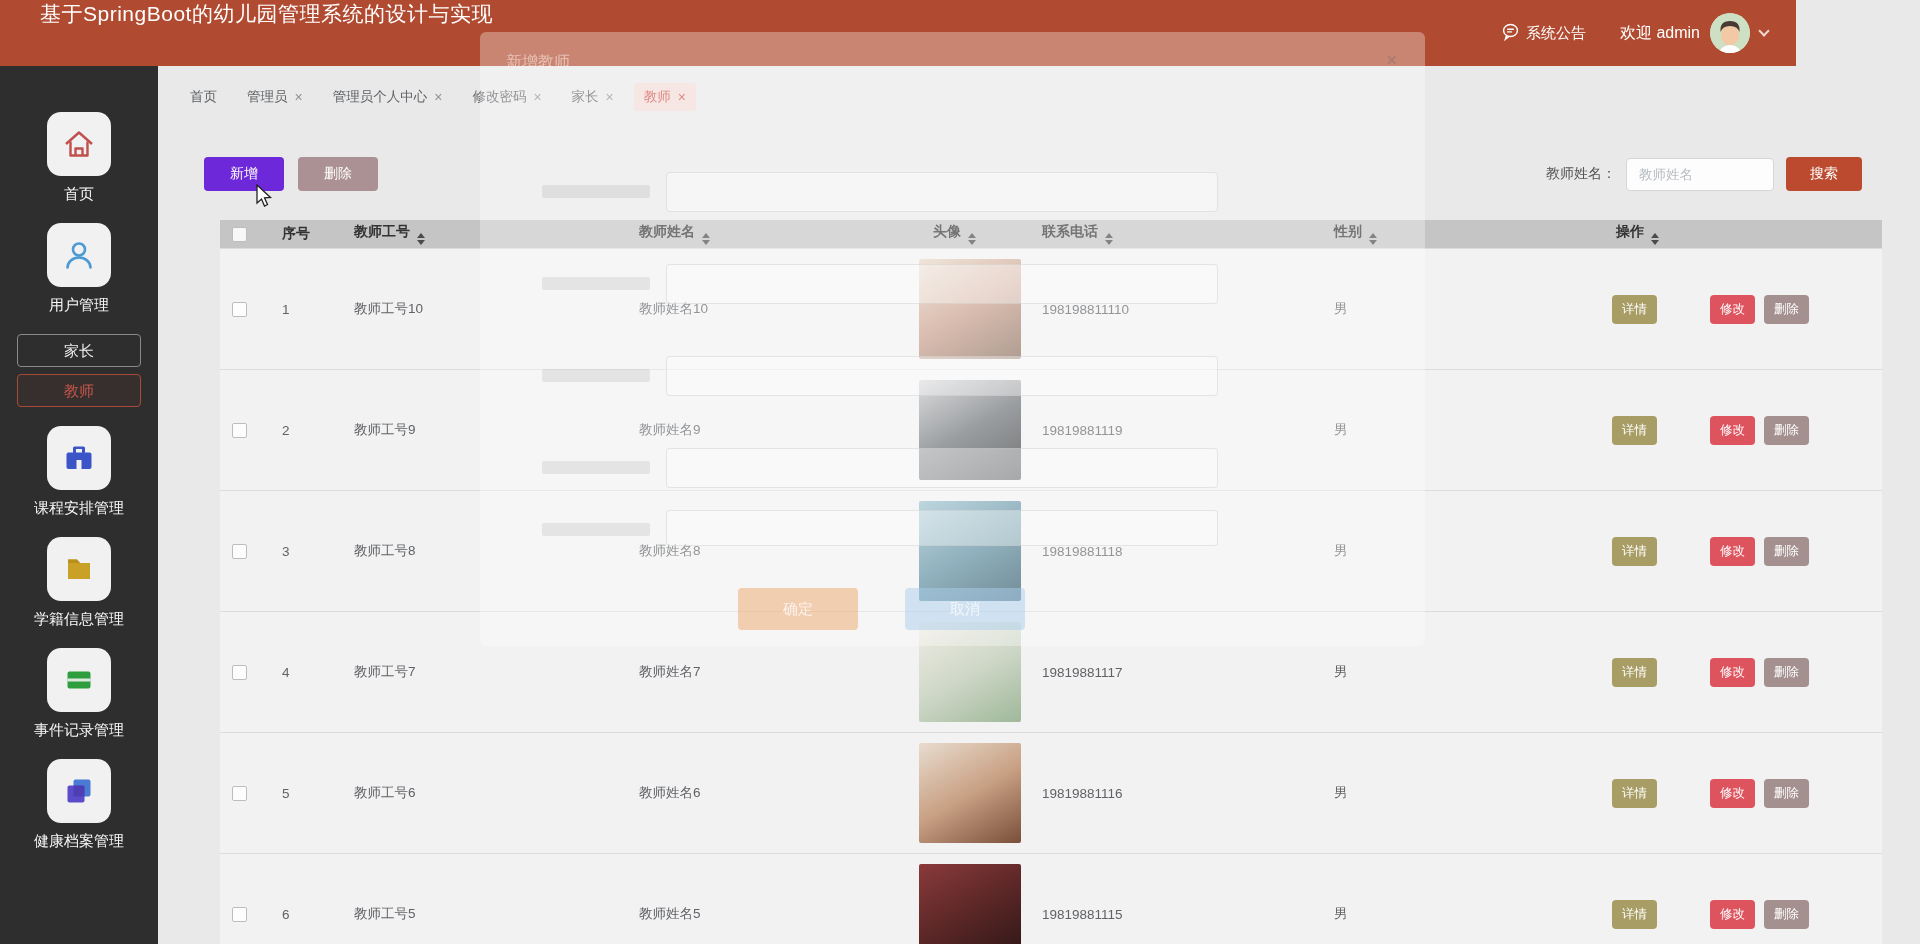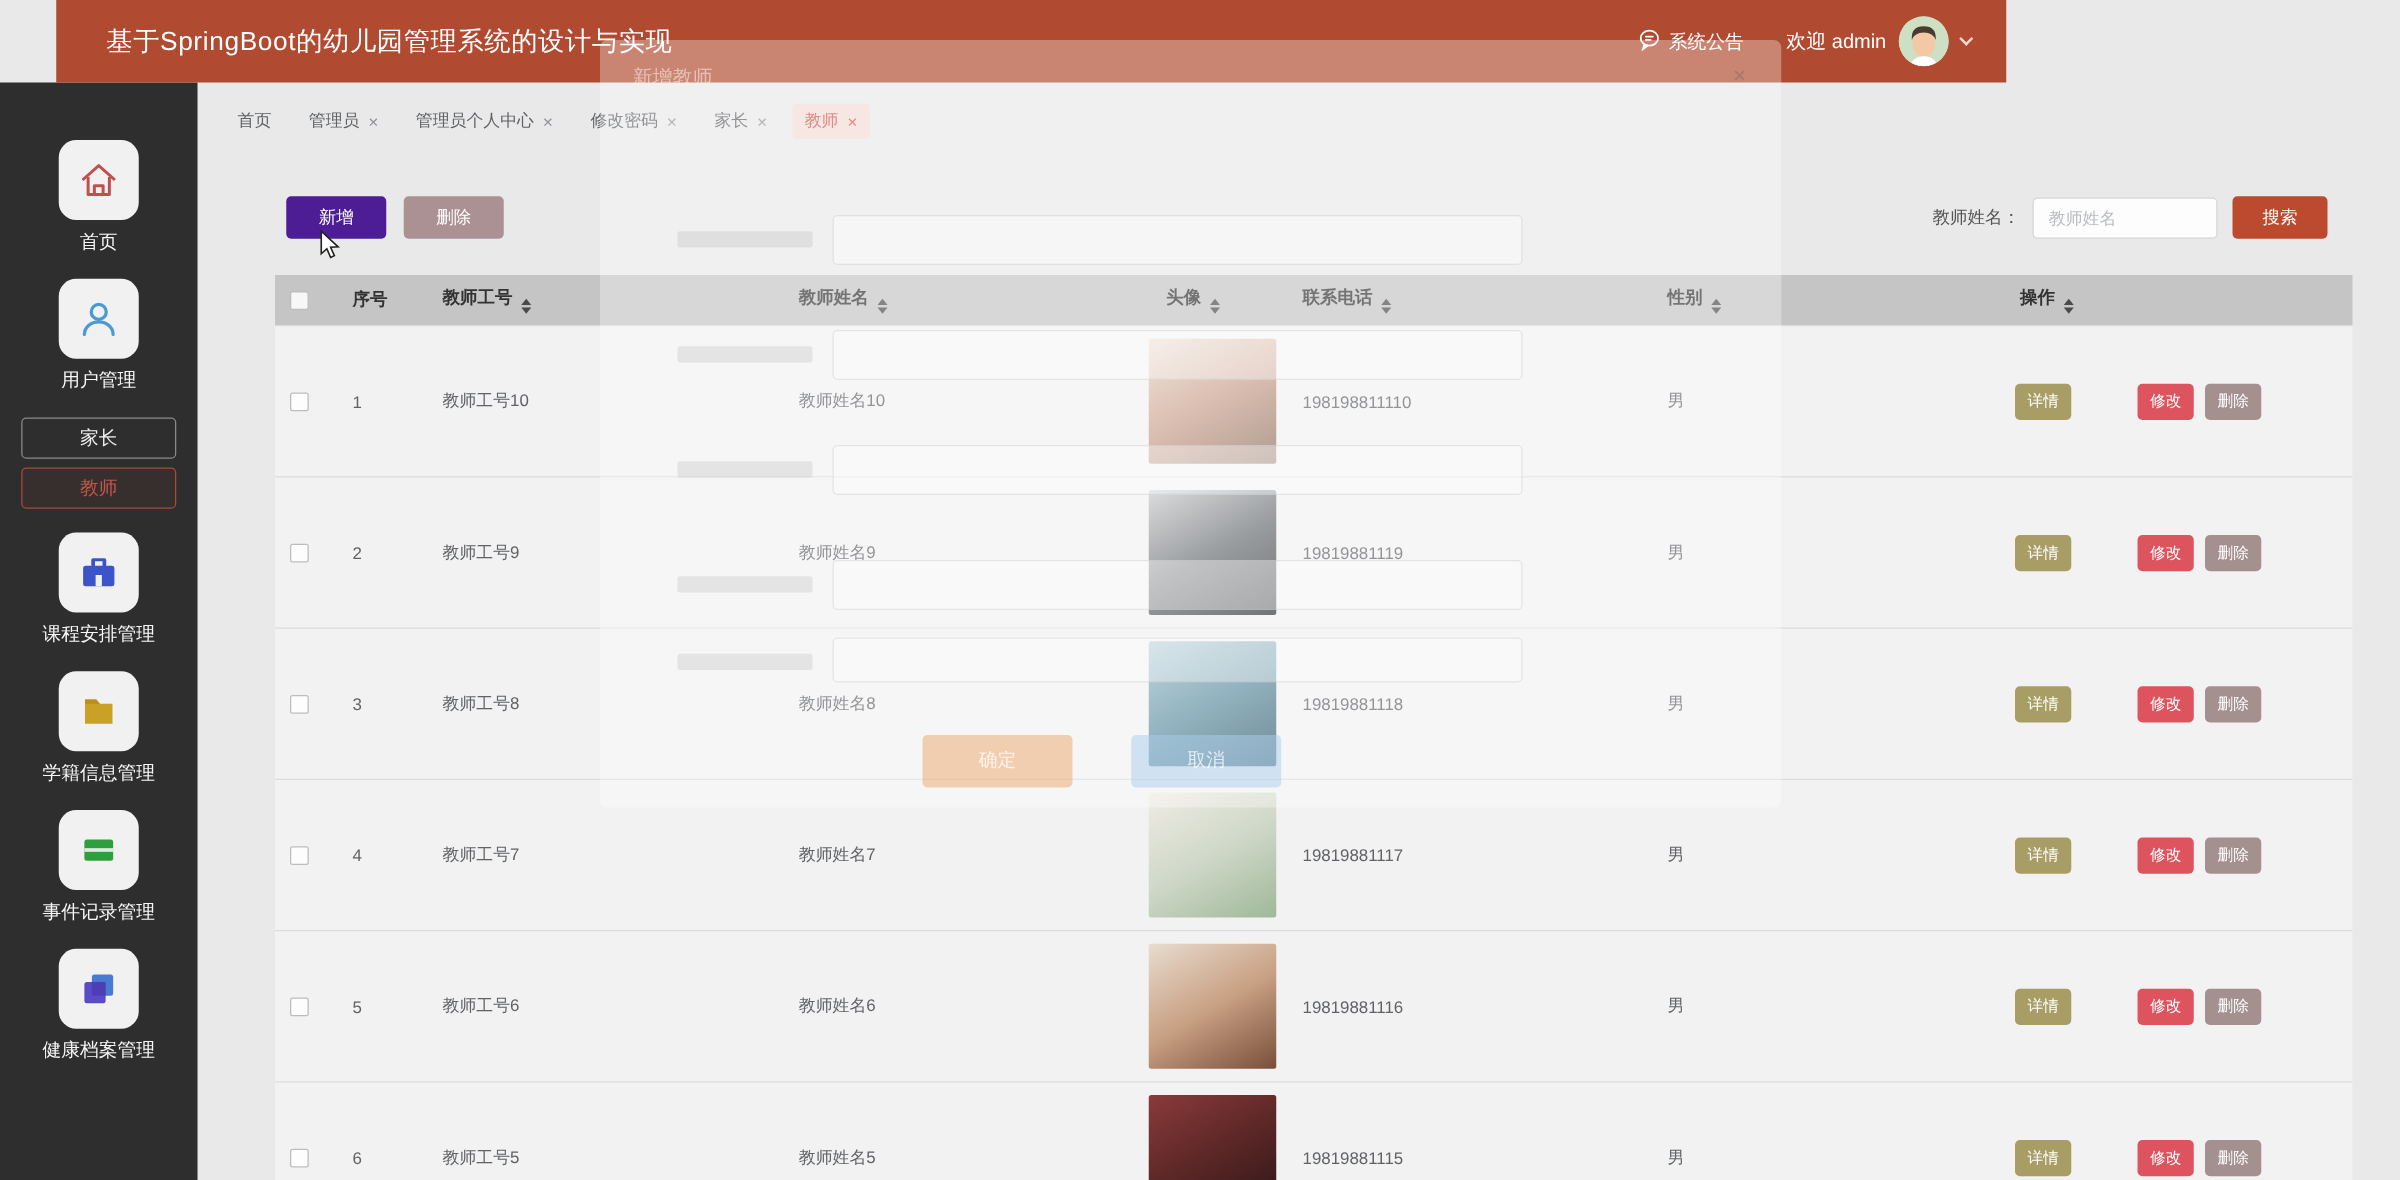--- a/index.html
+++ b/index.html
@@ -1,21 +1,21 @@
 <!DOCTYPE html>
 <html><head>
 <meta charset="utf-8">
 <style>
   * { margin:0; padding:0; box-sizing:border-box; }
   html,body { width:1920px; height:944px; overflow:hidden; background:#e9e9e9;
     font-family:"Liberation Sans","DejaVu Sans",sans-serif; }
 
   
-  .app-header { position:absolute; left:0; top:0; width:1560px; height:66px;
-    background:#b04a30; display:flex; align-items:center; z-index:5;margin-left:45px; }
+  .app-header { position:absolute; left:0; top:0; width:1796px; height:66px;
+    background:#b04a30; display:flex; z-index:5; }
   .app-title { color:#fff; font-size:21px; margin-left:40px; letter-spacing:.5px; }
   .header-right { position:absolute; right:28px; top:0; height:66px; display:flex; align-items:center; gap:34px; }
   .announce { display:flex; align-items:center; gap:6px; color:#fff; font-size:15px; cursor:pointer; }
   .announce svg { width:19px; height:19px; }
   .welcome { color:#fff; font-size:16px; display:flex; align-items:center; gap:10px; }
   .avatar { width:40px; height:40px; border-radius:50%; overflow:hidden; background:#cde0c4; flex:none; }
   .chev { width:8px; height:8px; border-right:2px solid #f0d9d2; border-bottom:2px solid #f0d9d2;
     transform:rotate(45deg); margin-top:-4px; }
 
   
@@ -39,34 +39,34 @@
     font-size:13.5px; color:#5f6266; cursor:pointer; border-radius:3px; }
   .tab .x { font-size:14px; color:#8f9398; line-height:1; }
   .tab.active { background:#f2dcd8; color:#cf5449; }
   .tab.active .x { color:#cf5449; }
 
   
   .toolbar { position:absolute; left:0; top:91px; width:100%; height:34px; padding:0 58px 0 46px;
     display:flex; align-items:center; }
   .btn { height:34px; border:none; border-radius:4px; color:#fff; font-size:14px;
     padding:0 26px; cursor:pointer; font-family:inherit; }
-  .btn-add { background:#4c1d95;margin-left:25px; }
+  .btn-add { background:#6d28d9; }
   .btn-del { background:#ab9193; margin-left:14px; }
   .search-zone { margin-left:auto; display:flex; align-items:center; }
   .search-label { font-size:14px; color:#555; margin-right:10px; }
   .search-input { width:148px; height:33px; border:1px solid #d6d6d6; border-radius:4px;
     background:#fdfdfd; padding:0 12px; font-size:13.5px; color:#333; font-family:inherit; }
   .search-input::placeholder { color:#b8bcc2; }
   .btn-search { background:#bb4a2e; margin-left:12px; padding:0 24px; }
 
   
   .table { position:absolute; left:62px; top:154px; width:1662px; }
   .tr { display:grid; grid-template-columns:46px 60px 290px 294px 120px 290px 280px 282px;
     align-items:center; }
-  .thead { background:#c5c5c5; height:40px; font-size:14px; font-weight:600; color:#333; }
+  .thead { background:#c5c5c5; height:28px; font-size:14px; font-weight:600; color:#333; }
   .row { background:#f2f2f2; height:121px; border-top:1px solid #d9dde0; font-size:13.5px; color:#606266; }
   .cell-check { padding-left:12px; }
   .cell-index { padding-left:16px; }
   .cell-id { padding-left:28px; }
   .cell-name { padding-left:23px; }
   .cell-avatar-h { padding-left:23px; }
   .cell-phone { padding-left:12px; }
   .cell-gender { padding-left:14px; }
   .cell-ops-h { padding-left:16px; }
   .cell-ops { padding-left:12px; display:flex; gap:9px; }

